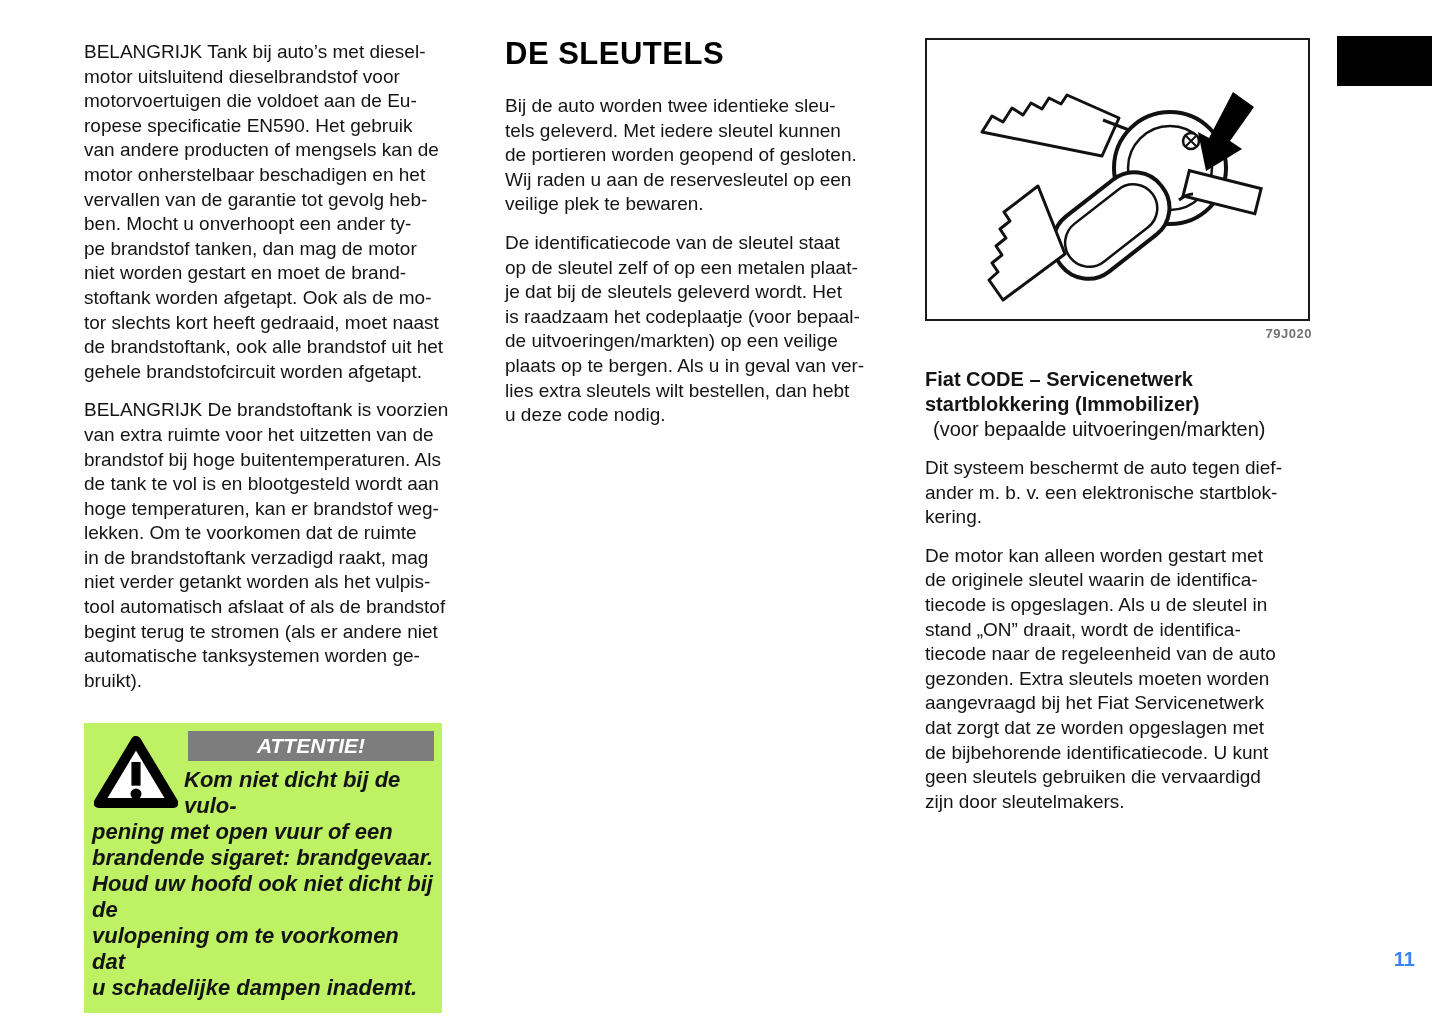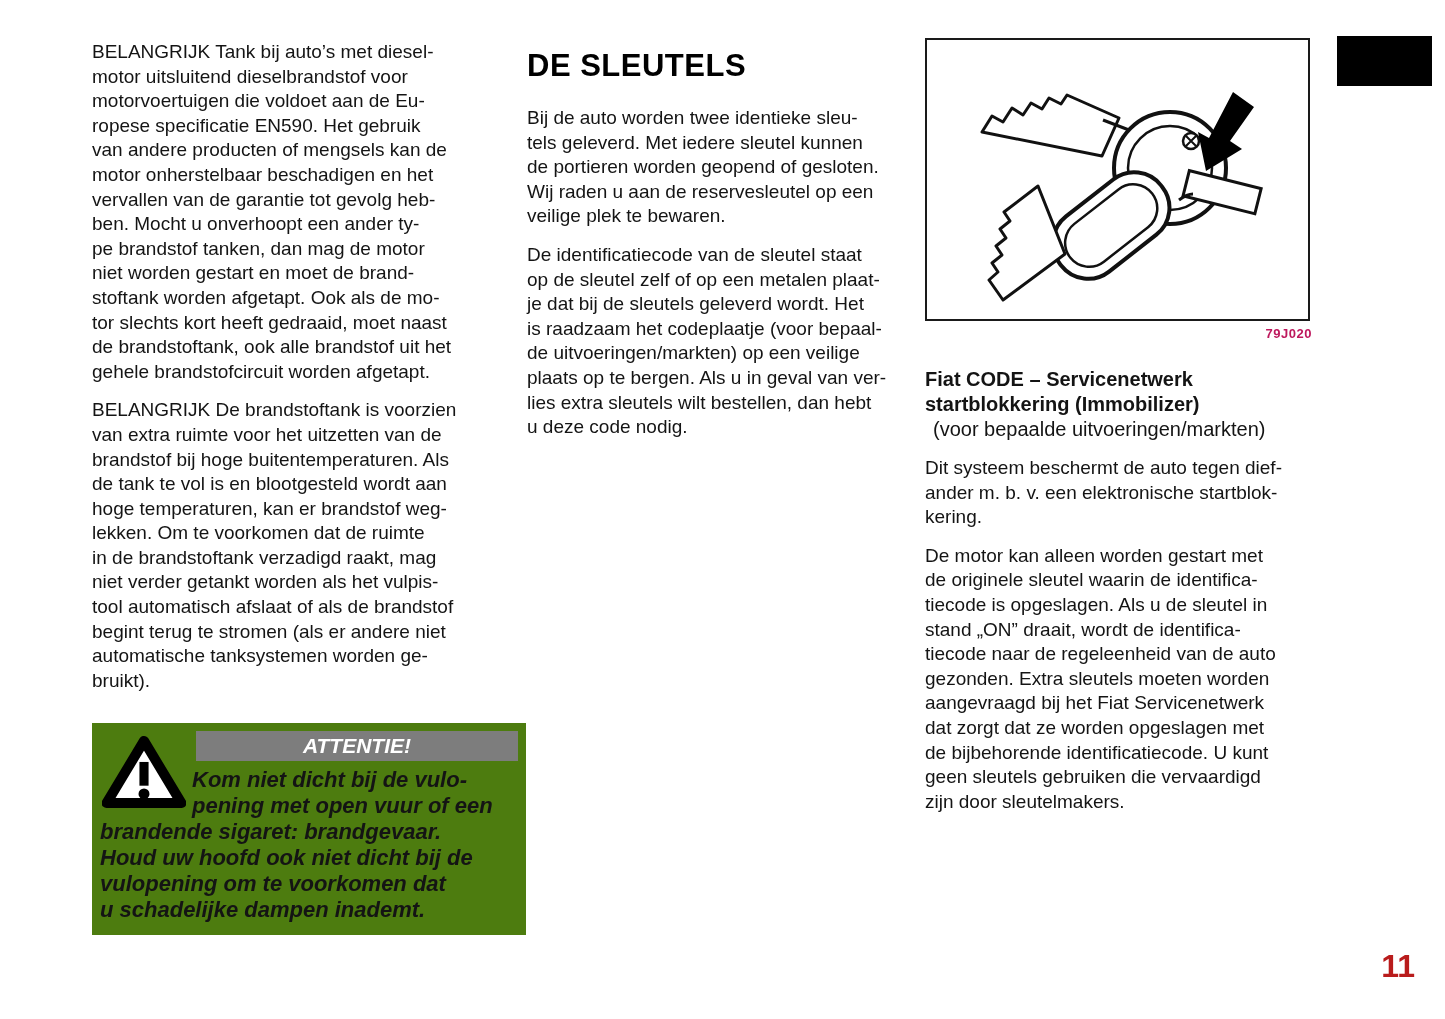--- a/index.html
+++ b/index.html
@@ -14,62 +14,62 @@
     white-space:pre-line;
     font-size:19px; line-height:24.6px;
     margin:0 0 14px 0;
   }
   .section-title {
     font-size:31px; font-weight:bold; letter-spacing:0.5px;
     margin:0 0 22px 0; color:#000;
   }
   
   .warning-box {
-    background:#4d7c0f; padding:8px 8px 12px 8px; box-sizing:border-box;
-    width:434px;
+    background:#bef264; padding:8px 8px 12px 8px; box-sizing:border-box;
+    width:358px;
   }
   .warn-tri { float:left; width:92px; height:84px; padding:2px 6px 0 2px; box-sizing:border-box; }
   .warn-title {
     margin-left:96px; background:#7d7d7d; color:#ffffff;
     font-weight:bold; font-style:italic; font-size:21px;
     text-align:center; padding:3px 0; margin-bottom:6px;
   }
   .warn-text {
     white-space:pre-line; font-weight:bold; font-style:italic;
     font-size:22px; line-height:26px;
   }
   
   .figure-box {
     width:385px; height:283px; border:2px solid #1a1a1a; box-sizing:border-box;
     background:#fff;
   }
   .figure-caption {
-    text-align:right; font-size:13px; font-weight:bold; color:#be185d;
+    text-align:right; font-size:13px; font-weight:bold; color:#737373;
     margin-top:5px; letter-spacing:0.5px;
   }
   .fiat-heading {
     white-space:pre-line; font-weight:bold; font-size:20px; line-height:25px;
     margin:0;
   }
   .fiat-sub { font-size:20px; line-height:25px; margin:0 0 14px 8px; }
   .corner-tab {
     position:absolute; left:1337px; top:36px; width:95px; height:50px;
     background:#000;
   }
   .page-number {
     position:absolute; right:30px; top:948px;
-    font-size:32px; font-weight:bold; color:#b91c1c;
+    font-size:20px; font-weight:bold; color:#3b82f6;
   }
 </style>
 </head>
 <body>
 
 <div class="corner-tab"></div>
 
-<div class="col" style="left:92px; top:40px; width:392px;">
+<div class="col" style="left:84px; top:40px; width:392px;">
   <p class="para">BELANGRIJK Tank bij auto’s met diesel-
 motor uitsluitend dieselbrandstof voor
 motorvoertuigen die voldoet aan de Eu-
 ropese specificatie EN590. Het gebruik
 van andere producten of mengsels kan de
 motor onherstelbaar beschadigen en het
 vervallen van de garantie tot gevolg heb-
 ben. Mocht u onverhoopt een ander ty-
 pe brandstof tanken, dan mag de motor
 niet worden gestart en moet de brand-
@@ -101,21 +101,21 @@
     <div class="warn-title">ATTENTIE!</div>
     <div class="warn-text">Kom niet dicht bij de vulo-
 pening met open vuur of een
 brandende sigaret: brandgevaar.
 Houd uw hoofd ook niet dicht bij de
 vulopening om te voorkomen dat
 u schadelijke dampen inademt.</div>
   </div>
 </div>
 
-<div class="col" style="left:527px; top:36px; width:386px;margin-top:12px;">
+<div class="col" style="left:505px; top:36px; width:386px;">
   <h1 class="section-title">DE SLEUTELS</h1>
   <p class="para">Bij de auto worden twee identieke sleu-
 tels geleverd. Met iedere sleutel kunnen
 de portieren worden geopend of gesloten.
 Wij raden u aan de reservesleutel op een
 veilige plek te bewaren.</p>
   <p class="para">De identificatiecode van de sleutel staat
 op de sleutel zelf of op een metalen plaat-
 je dat bij de sleutels geleverd wordt. Het
 is raadzaam het codeplaatje (voor bepaal-

